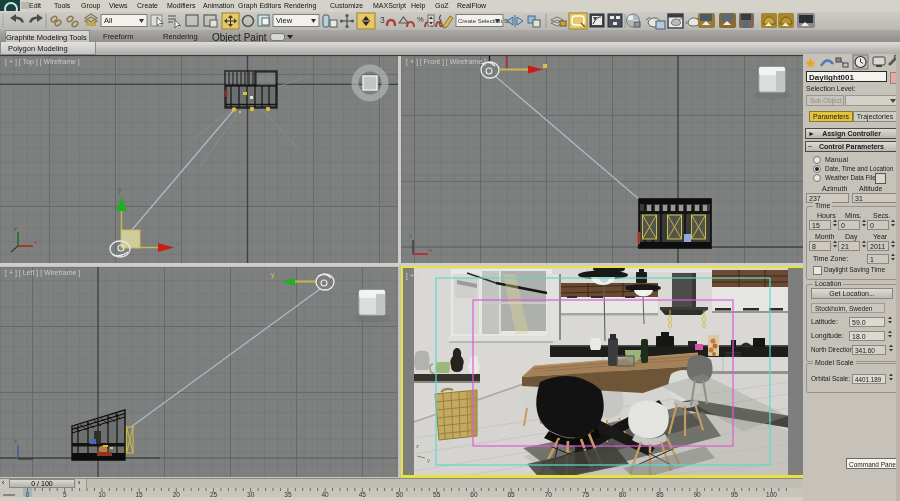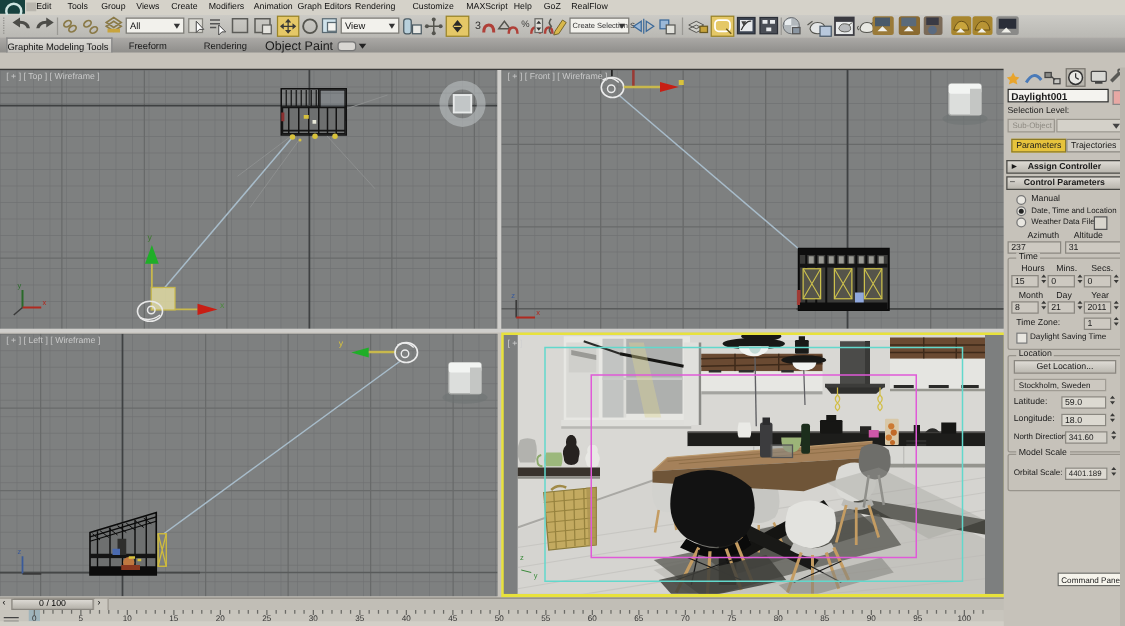--- a/index.html
+++ b/index.html
@@ -171,20 +171,23 @@
 
 <div class="abs" style="left:0;top:30px;width:900px;height:12px;background:linear-gradient(#aba9a6,#8f8e8b);">
   <div class="abs" style="left:5px;top:0;width:85px;height:12px;background:linear-gradient(#dcdad5,#c2c0bb);border:1px solid #888;border-bottom:none;box-sizing:border-box;text-align:left;font-size:7.5px;color:#111;padding-top:2px;">Graphite Modeling Tools</div>
   <span class="abs" style="left:103px;top:2px;font-size:7.5px;color:#1a1a1a;">Freeform</span>
   <span class="abs" style="left:163px;top:2px;font-size:7.5px;color:#1a1a1a;">Rendering</span>
   <span class="abs" style="left:212px;top:2px;font-size:10px;color:#1a1a1a;">Object Paint</span>
   <div class="abs" style="left:270px;top:3px;width:13px;height:6px;background:#d8d6d2;border-radius:3px;border:1px solid #777;"></div>
   <div class="abs" style="left:287px;top:5px;width:0;height:0;border-left:3px solid transparent;border-right:3px solid transparent;border-top:4px solid #222;"></div>
 </div>
 
+<div class="abs" style="left:0;top:42px;width:900px;height:14px;background:linear-gradient(#dedcd8,#a5a3a0);">
+  <div class="abs" style="left:0;top:0;width:96px;height:13px;background:linear-gradient(#e3e1dd,#c6c4c0);border:1px solid #8a8a86;border-top:none;box-sizing:border-box;font-size:7.5px;color:#111;padding:2px 0 0 7px;">Polygon Modeling</div>
+</div>
 
 <div class="abs" style="left:0;top:55px;width:803px;height:1px;background:#3a3a38;"></div>
 
 <div class="abs" style="left:0;top:56px;width:398px;height:207px;background:#7e8080;">
 <svg class="abs" style="left:0;top:0" width="398" height="207" xmlns="http://www.w3.org/2000/svg">
   <defs>
     <pattern id="g1" width="13.2" height="13.2" patternUnits="userSpaceOnUse">
       <path d="M13.2 0 L0 0 0 13.2" fill="none" stroke="#6f7172" stroke-width="1"></path>
     </pattern>
   </defs>

